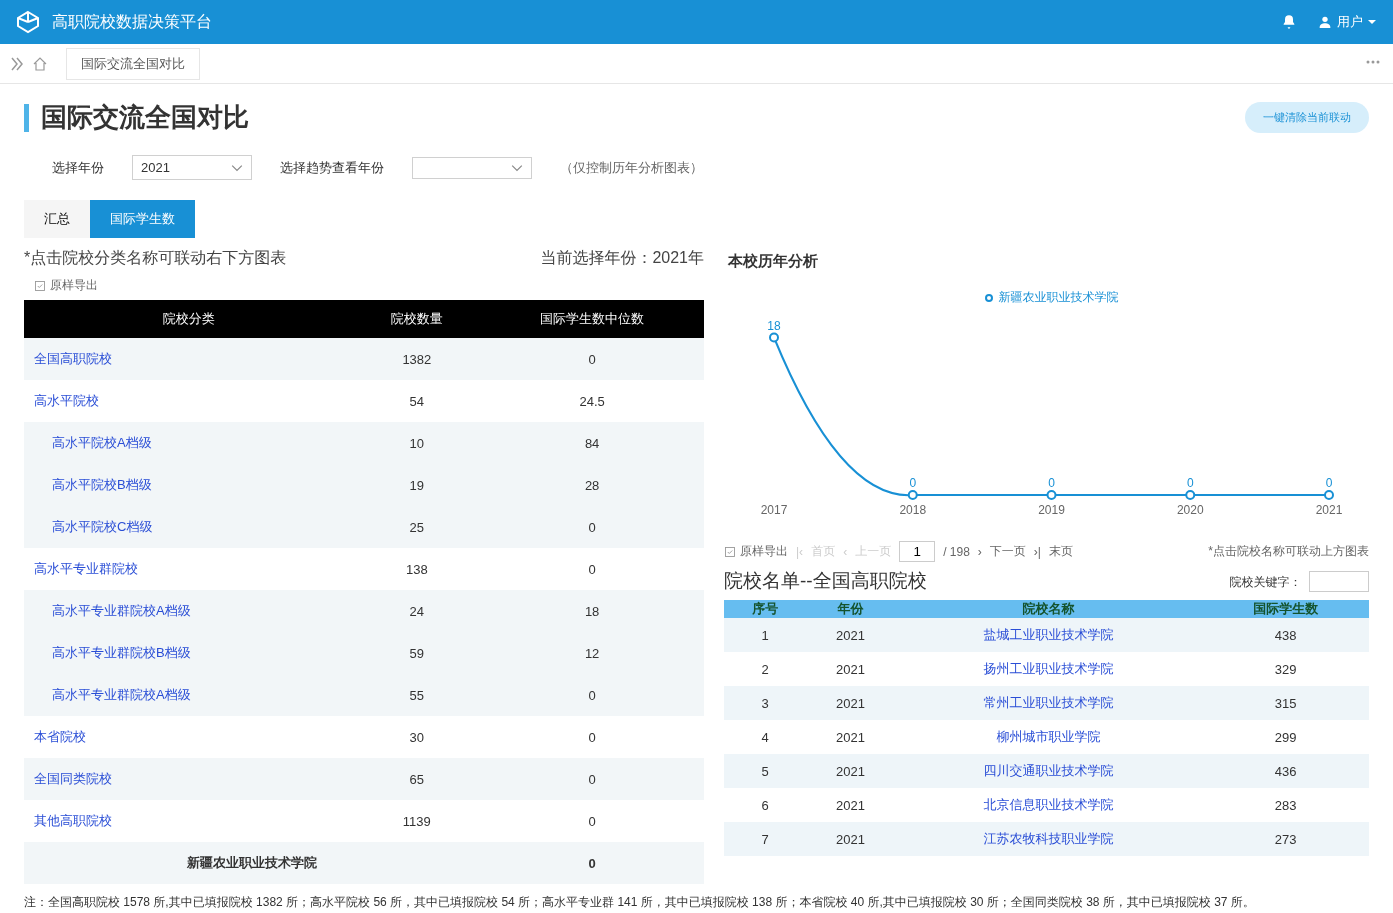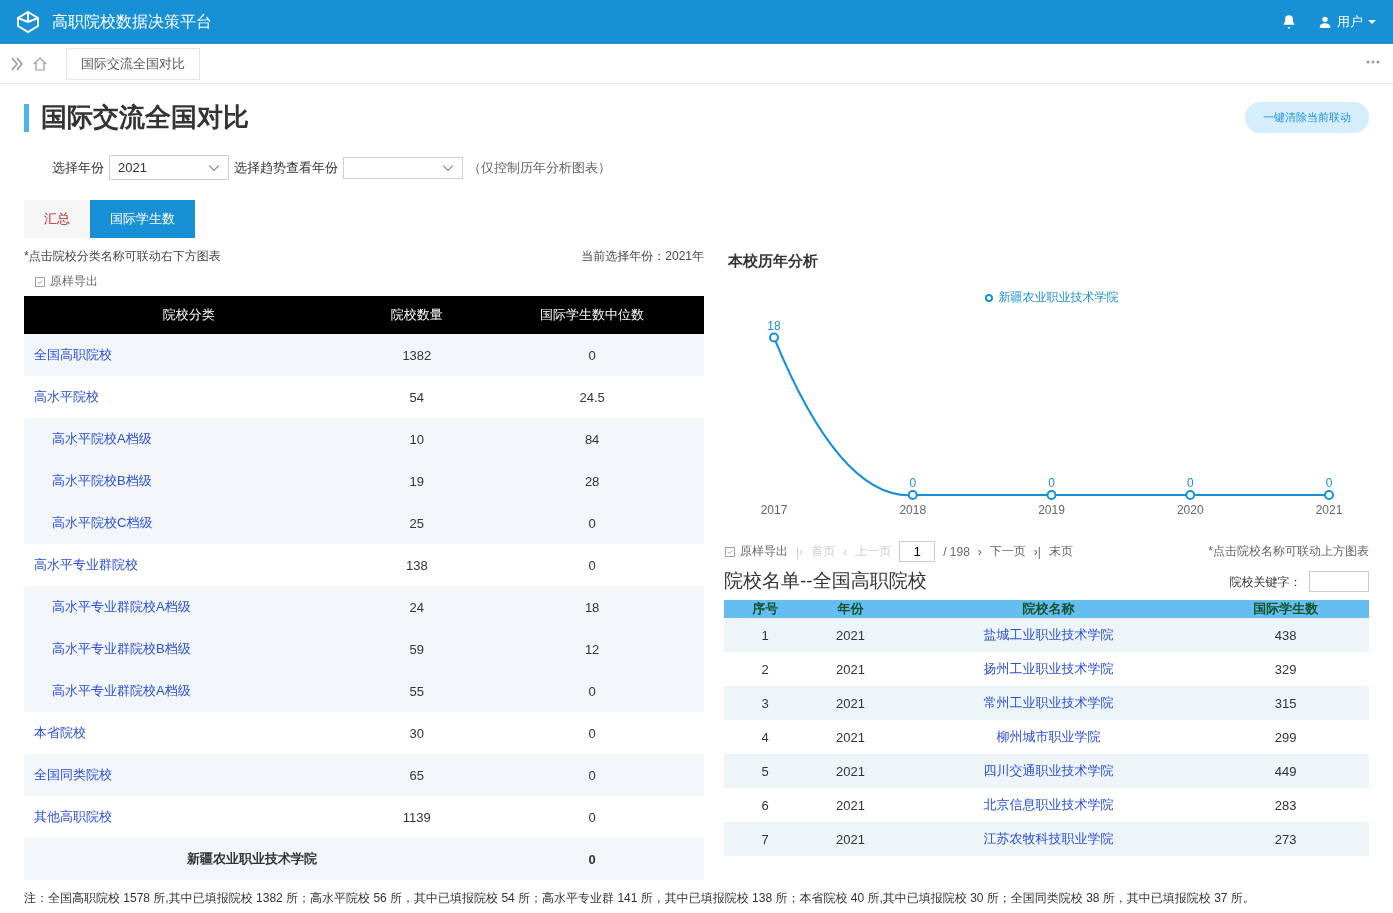--- a/index.html
+++ b/index.html
@@ -13,32 +13,32 @@
 .sub-left { display: flex; align-items: center; gap: 8px; }
 .sub-icon { width: 16px; height: 16px; color: #999; cursor: pointer; }
 .breadcrumb { border: 1px solid #e6e6e6; padding: 6px 14px; font-size: 13px; color: #555; margin-left: 10px; }
 .sub-spacer { flex: 1; }
 .more-icon { color: #999; cursor: pointer; padding: 4px; }
 .content { padding: 16px 24px; }
 .title-row { display: flex; align-items: center; justify-content: space-between; margin-bottom: 20px; }
 .page-title { font-size: 26px; font-weight: 600; display: flex; align-items: center; gap: 12px; }
 .title-bar { width: 5px; height: 28px; background: #4fb4e8; }
 .clear-btn { background: #d6eefb; color: #1890d5; border: none; padding: 8px 18px; border-radius: 16px; cursor: pointer; font-size: 11px; }
-.filter-row { display: flex; align-items: center; gap: 5px; margin-bottom: 20px; padding-left: 28px; }
+.filter-row { display: flex; align-items: center; gap: 28px; margin-bottom: 20px; padding-left: 28px; }
 .filter-label { font-size: 13px; }
 .select-box { border: 1px solid #d0d0d0; padding: 4px 8px; min-width: 120px; display: flex; align-items: center; justify-content: space-between; cursor: pointer; background: #fff; }
 .chevron { width: 12px; height: 12px; }
 .hint-text { color: #666; font-size: 13px; }
 .tabs { display: flex; border-bottom: 0; }
-.tab { padding: 10px 20px; background: #f5f5f5; color: #b91c1c; cursor: pointer; font-size: 13px; }
+.tab { padding: 10px 20px; background: #f5f5f5; color: #000000; cursor: pointer; font-size: 13px; }
 .tab.active { background: #1890d5; color: #fff; }
 .main-row { display: flex; gap: 20px; margin-top: 10px; }
 .left-panel { flex: 0 0 680px; }
 .right-panel { flex: 1; min-width: 0; }
-.row-between { display: flex; justify-content: space-between; font-size: 12px; color: #444; margin-bottom: 4px; }
+.row-between { display: flex; justify-content: space-between; font-size: 16px; color: #444; margin-bottom: 4px; }
 .export-link { color: #666; cursor: pointer; display: flex; align-items: center; gap: 4px; font-size: 12px; margin: 8px 0 6px 10px; }
 .cat-table { width: 100%; border-collapse: collapse; }
 .cat-table th { background: #000000; color: #fff; padding: 10px 8px; font-weight: 400; font-size: 13px; }
 .cat-table td { padding: 12px 10px; font-size: 13px; border-bottom: 0; }
 .cat-table tr.lvl0 td:first-child { color: #2a4ed6; cursor: pointer; }
 .cat-table tr.lvl1 td:first-child { color: #2a4ed6; padding-left: 28px; cursor: pointer; }
 .cat-table tr.alt { background: #f2f6f8; }
 .cat-table td.center { text-align: center; }
 .cat-table tr.footer-row td { text-align: center; font-weight: 600; background: #f2f6f8; }
 .panel-title { font-size: 15px; font-weight: 600; margin: 4px 0 8px 4px; }
@@ -317,21 +317,21 @@
             <tr>
               <td>4</td>
               <td>2021</td>
               <td class="link">柳州城市职业学院</td>
               <td>299</td>
             </tr>
             <tr class="altr">
               <td>5</td>
               <td>2021</td>
               <td class="link">四川交通职业技术学院</td>
-              <td>449</td>
+              <td>436</td>
             </tr>
             <tr>
               <td>6</td>
               <td>2021</td>
               <td class="link">北京信息职业技术学院</td>
               <td>283</td>
             </tr>
             <tr class="altr">
               <td>7</td>
               <td>2021</td>

